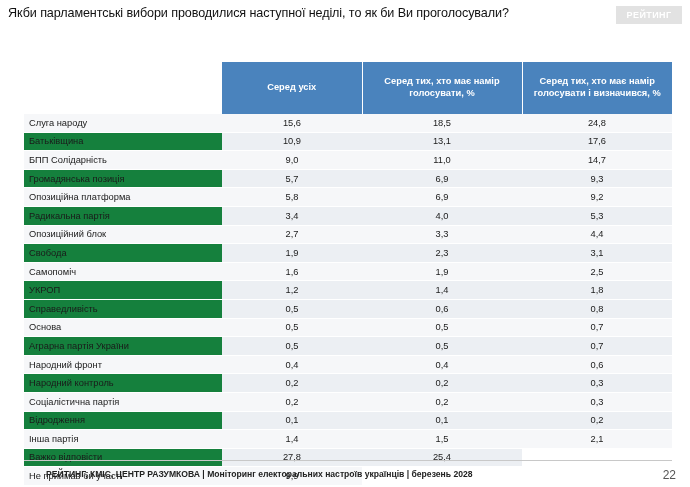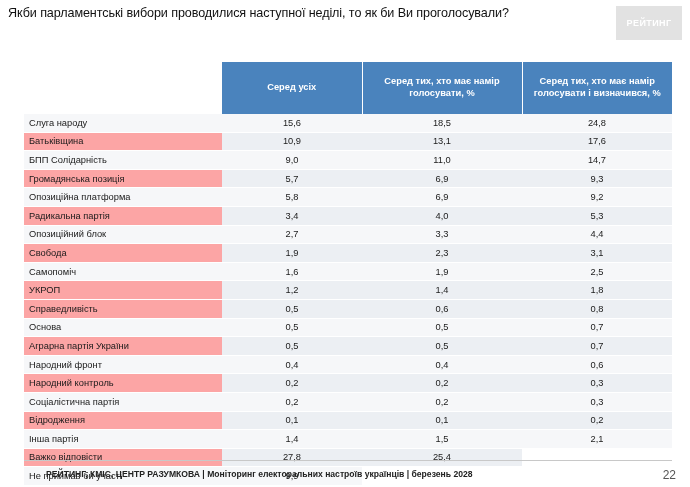--- a/index.html
+++ b/index.html
@@ -26,21 +26,21 @@
     color: #111111;
     letter-spacing: -0.1px;
   }
 
   
   .logo-box {
     position: absolute;
     right: 8px;
     top: 6px;
     width: 66px;
-    height: 34px;
+    height: 18px;
     background: #e2e2e2;
     display: flex;
     align-items: center;
     justify-content: center;
   }
   .logo-text {
     font-size: 9px;
     font-weight: bold;
     color: #ffffff;
     letter-spacing: 0.4px;
@@ -91,21 +91,21 @@
   }
   tbody td.label {
     text-align: left;
     padding-left: 5px;
     margin-left: 28px;
   }
   tbody td.num {
     text-align: center;
     padding-left: 0;
   }
-  tbody tr.alt td.label { background: #fca5a5; }
+  tbody tr.alt td.label { background: #15803d; }
   tbody tr td.label { background: #f6f7f9; }
   tbody tr td.num { background: #f6f7f9; }
   tbody tr.alt td.num { background: #eceff3; }
   tbody tr td.num.empty { background: #ffffff; }
 
   
   .footer-rule {
     position: absolute;
     left: 24px;
     right: 18px;

